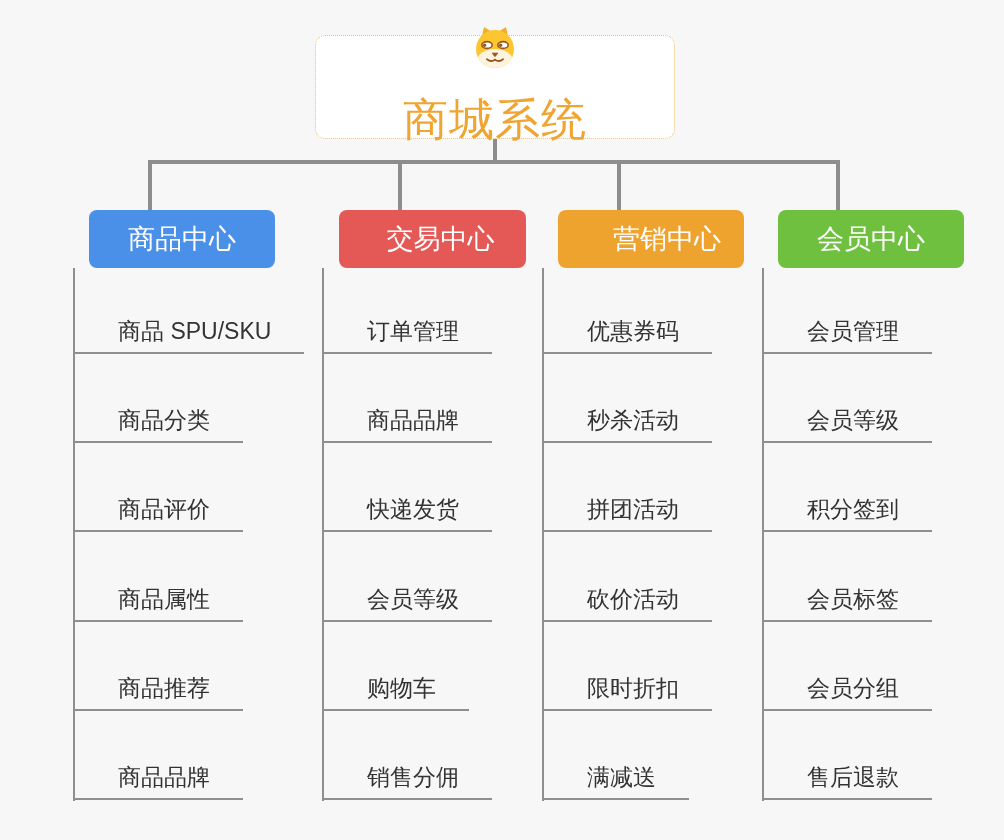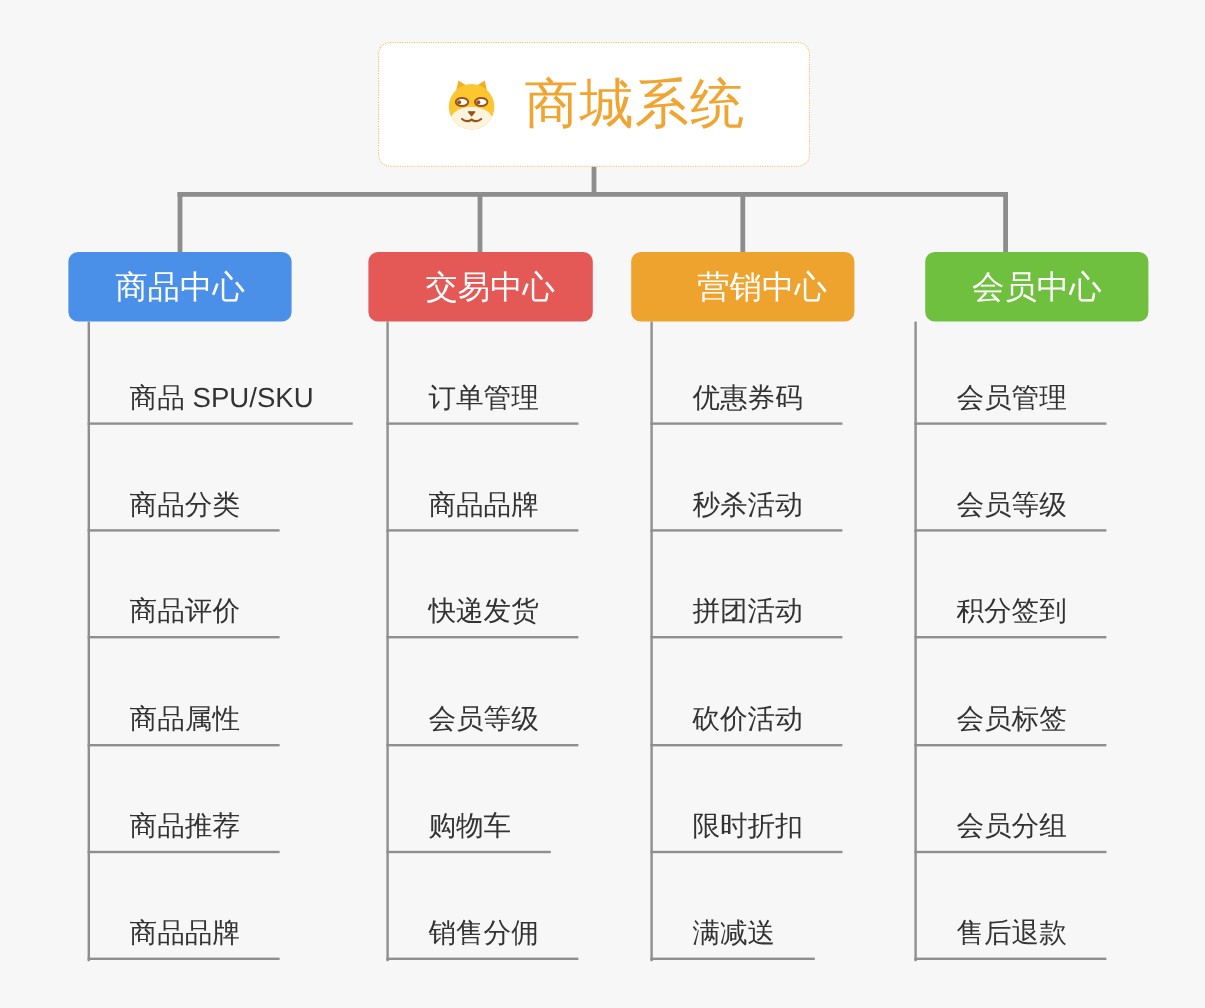--- a/index.html
+++ b/index.html
@@ -19,20 +19,21 @@
     position: absolute;
     left: 315px; top: 35px;
     width: 360px; height: 104px;
     background: #ffffff;
     border: 1px dotted #f5bd62;
     border-radius: 10px;
     display: flex;
     align-items: center;
     justify-content: center;
     gap: 20px;
+    flex-direction: column;
   }
   .root-title {
     font-size: 45px;
     color: #f0a532;
     letter-spacing: 1px;
     white-space: nowrap;
   }
 
   
   .line { position: absolute; background: #8d8d8d; }
@@ -48,25 +49,26 @@
   .branch-header {
     position: absolute;
     top: 210px; height: 58px;
     border-radius: 8px;
     color: #ffffff;
     font-size: 27px;
     display: flex;
     align-items: center;
     justify-content: center;
     white-space: nowrap;
+    margin-left: 32px;
   }
   .bh-1 { left: 57px;  width: 186px; }
   .bh-2 { left: 307px; width: 187px; padding-left: 16px; }
   .bh-3 { left: 526px; width: 186px; }
-  .bh-4 { left: 771px; width: 186px; }
+  .bh-4 { left: 746px; width: 186px; }
 
   
   .trunk {
     position: absolute;
     top: 268px; width: 2px; height: 533px;
     background: #8f8f8f;
   }
   .tr-1 { left: 73px; }
   .tr-2 { left: 322px; }
   .tr-3 { left: 542px; }
@@ -77,21 +79,21 @@
   .it-1 { left: 73px; }
   .it-2 { left: 322px; }
   .it-3 { left: 542px; }
   .it-4 { left: 762px; }
 
   .sub-item {
     height: 89.2px;
     width: max-content;
     display: flex;
     align-items: flex-end;
-    padding: 0 33px 5px 35px;
+    padding: 0 33px 5px 45px;
     border-bottom: 2px solid #8f8f8f;
     font-size: 23px;
     color: #333333;
     white-space: nowrap;
     cursor: default;
   }
   .sub-item:first-child { height: 86px; }
 </style>
 </head>
 <body>

